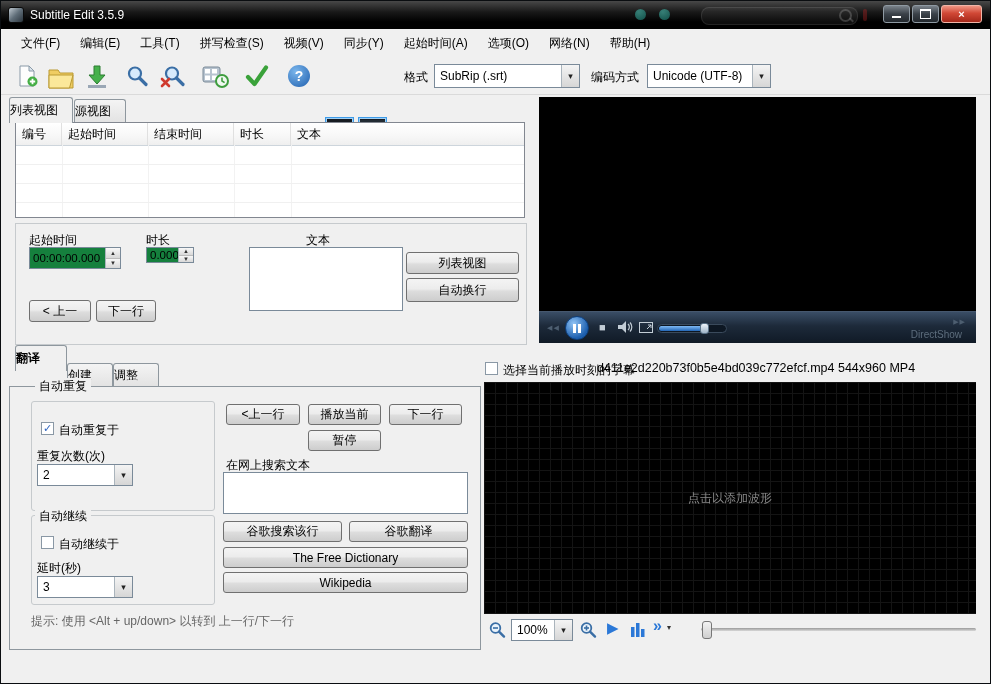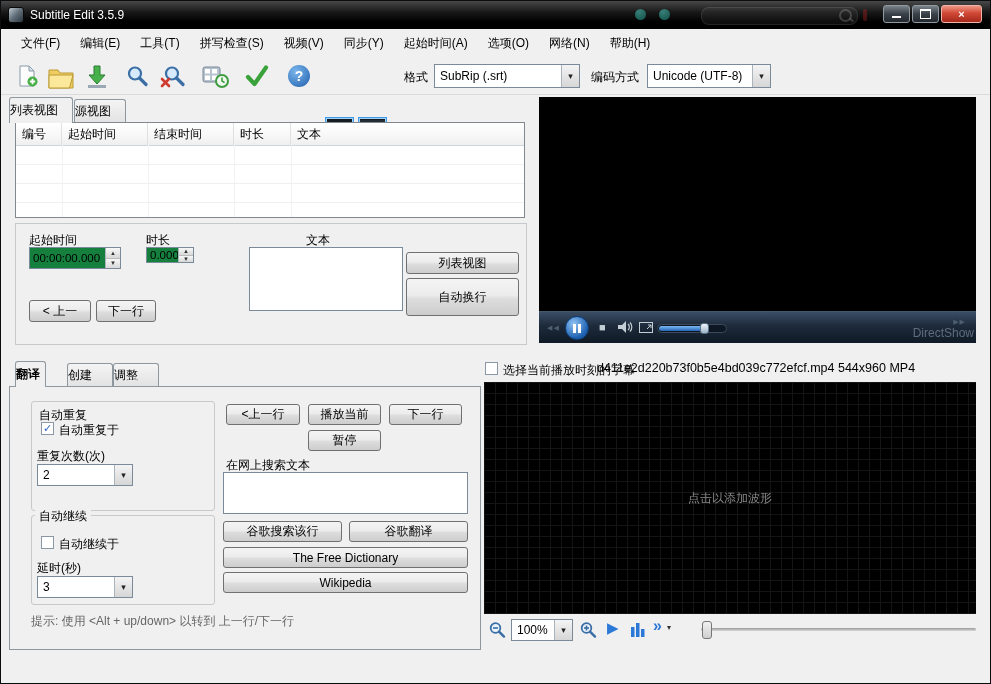--- a/index.html
+++ b/index.html
@@ -282,43 +282,43 @@
     <span class="sarrows">
       <span>▲</span>
       <span>▼</span>
     </span>
   </div>
   <span class="lbl" style="left:305px;top:231px">文本</span>
   <div class="inputbox" style="left:248px;top:246px;width:154px;height:64px"></div>
   <div class="btn" style="left:405px;top:251px;width:113px;height:22px">
     <span>列表视图</span>
   </div>
-  <div class="btn" style="left:405px;top:277px;width:113px;height:38px">
+  <div class="btn" style="left:405px;top:277px;width:113px;height:24px">
     <span>自动换行</span>
   </div>
   <div class="btn" style="left:28px;top:299px;width:62px;height:22px">
     <span>&lt; 上一</span>
   </div>
   <div class="btn" style="left:95px;top:299px;width:60px;height:22px">
     <span>下一行</span>
   </div>
 
-  <div class="tab active" style="left:14px;top:360px;width:31px;height:26px;font-weight:bold">
+  <div class="tab active" style="left:14px;top:344px;width:52px;height:26px;font-weight:bold">
     <span>翻译</span>
   </div>
   <div class="tab inactive" style="left:66px;top:362px;width:46px;height:24px">
     <span>创建</span>
   </div>
   <div class="tab inactive" style="left:112px;top:362px;width:46px;height:24px">
     <span>调整</span>
   </div>
   <div class="group" style="left:8px;top:385px;width:470px;height:262px;border-radius:0;border-color:#8e979e"></div>
 
   <div class="group" style="left:30px;top:400px;width:182px;height:108px"></div>
-  <span class="legend" style="left:34px;top:406px">自动重复</span>
+  <span class="legend" style="left:34px;top:377px">自动重复</span>
   <div class="cb" style="left:40px;top:421px">
     <span>✓</span>
   </div>
   <span class="lbl" style="left:58px;top:421px">自动重复于</span>
   <span class="lbl" style="left:36px;top:447px">重复次数(次)</span>
   <div class="combo" style="left:36px;top:463px;width:96px;height:22px">
     <span class="cval">2</span>
     <span class="carrow">▾</span>
   </div>
 
@@ -378,21 +378,21 @@
         <svg width="14" height="11" viewBox="0 0 14 11">
           <rect x="0.5" y="0.5" width="13" height="10" fill="none" stroke="#c3cdd6"></rect>
           <path d="M8 7l4-4M12 6V3h-3" stroke="#c3cdd6" fill="none"></path>
         </svg>
       </span>
       <div class="seek">
         <div class="seekfill"></div>
         <div class="seekknob"></div>
       </div>
       <span class="vglyph faint" style="right:10px;top:6px;left:auto;position:absolute">▶▶</span>
-      <span class="vglyph" style="right:2px;bottom:3px;left:auto;position:absolute;font-size:12px;color:#5d6d7d">DirectShow</span>
+      <span class="vglyph" style="right:14px;bottom:3px;left:auto;position:absolute;font-size:10px;color:#5d6d7d">DirectShow</span>
     </div>
   </div>
 
   <div class="cb" style="left:484px;top:361px"></div>
   <span class="lbl" style="left:502px;top:361px">选择当前播放时刻的字幕</span>
   <span class="lbl" style="left:596px;top:360px;font-size:12.5px">d411e2d220b73f0b5e4bd039c772efcf.mp4 544x960 MP4</span>
 
   <div class="wave">
     <span class="wavehint">点击以添加波形</span>
   </div>

